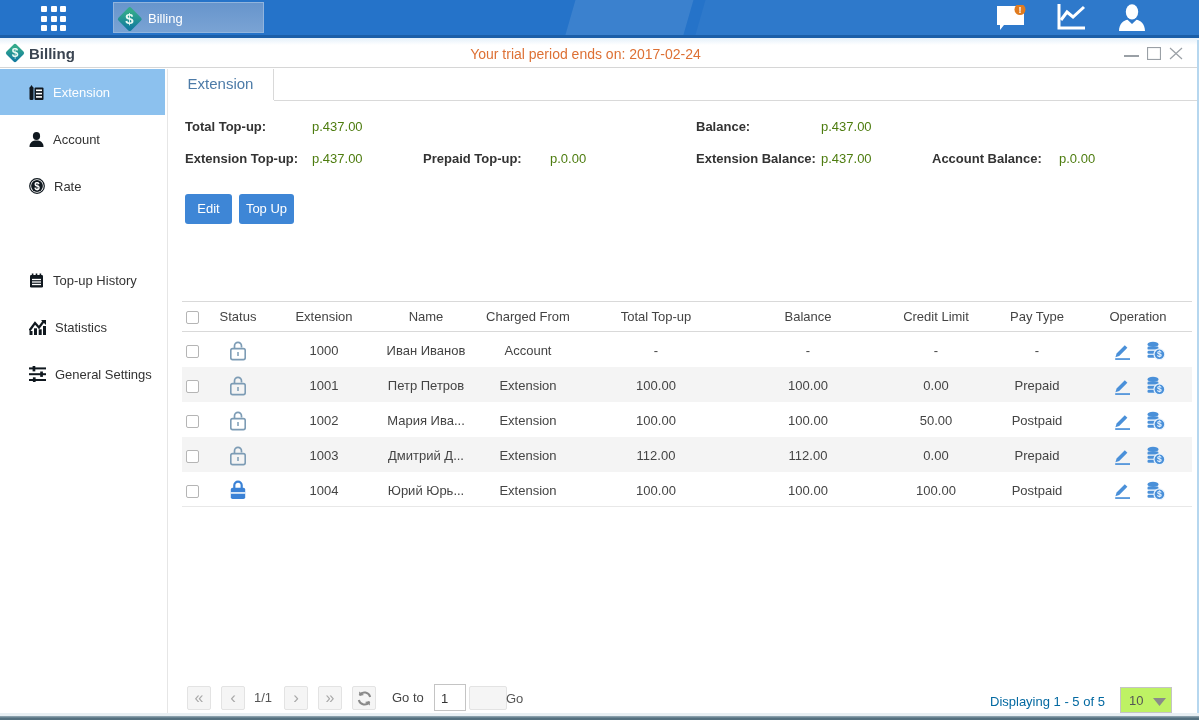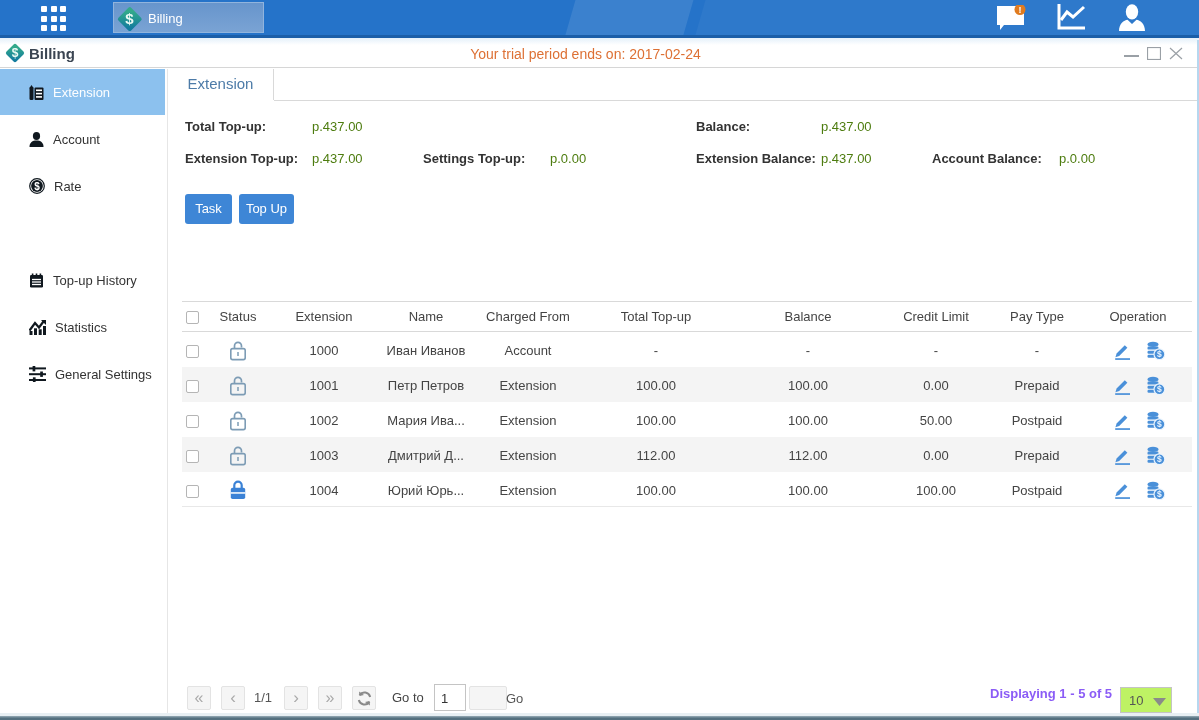--- a/index.html
+++ b/index.html
@@ -189,28 +189,28 @@
 <div id="content">
   <div id="tab1">Extension</div>
   <div id="tabline"></div>
 
   <div class="lbl" style="left:17px;top:50px;">Total Top-up:</div>
   <div class="val" style="left:144px;top:50px;">p.437.00</div>
   <div class="lbl" style="left:528px;top:50px;">Balance:</div>
   <div class="val" style="left:653px;top:50px;">p.437.00</div>
   <div class="lbl" style="left:17px;top:82px;">Extension Top-up:</div>
   <div class="val" style="left:144px;top:82px;">p.437.00</div>
-  <div class="lbl" style="left:255px;top:82px;">Settings Top-up:</div>
+  <div class="lbl" style="left:255px;top:82px;">Prepaid Top-up:</div>
   <div class="val" style="left:382px;top:82px;">p.0.00</div>
   <div class="lbl" style="left:528px;top:82px;">Extension Balance:</div>
   <div class="val" style="left:653px;top:82px;">p.437.00</div>
   <div class="lbl" style="left:764px;top:82px;">Account Balance:</div>
   <div class="val" style="left:891px;top:82px;">p.0.00</div>
 
-  <div class="btn" style="left:17px;width:47px;">Task</div>
+  <div class="btn" style="left:17px;width:47px;">Edit</div>
   <div class="btn" style="left:71px;width:55px;">Top Up</div>
 
   <div id="tbl">
     <table>
       <colgroup>
         <col style="width:30px">
           <col style="width:52px">
           <col style="width:120px">
           <col style="width:84px">
         <col style="width:120px">
@@ -396,21 +396,21 @@
         <path d="M2 0.5 L2.5 5 L7 4 Z" fill="#8a8a8a"></path>
         <path d="M1.8 9 A 6 6 0 0 0 12.5 11" fill="none" stroke="#8a8a8a" stroke-width="2"></path>
         <path d="M13 14.5 L12.5 10 L8 11 Z" fill="#8a8a8a"></path>
       </svg>
     </div>
     <div class="abs" style="left:224px;top:4px;color:#444;">Go to</div>
     <div class="abs" style="left:266px;top:-2px;width:32px;height:27px;border:1px solid #c4c4c4;background:#fff;font-size:13px;color:#333;">
         <span style="position:absolute;left:6px;top:6px;">1</span>
       </div>
     <div class="pbtn" style="left:301px;width:25px;color:#555;font-size:13px;line-height:23px;padding-left:36px;">Go</div>
-    <div class="abs" style="left:822px;top:0;color:#8b5cf6;font-weight:bold;">Displaying 1 - 5 of 5</div>
+    <div class="abs" style="left:822px;top:8px;color:#0369a1;">Displaying 1 - 5 of 5</div>
     <div class="abs" style="left:952px;top:1px;width:52px;height:26px;border:1px solid #c4c4c4;background:#bef264;">
       <span style="position:absolute;left:8px;top:5px;color:#555;">10</span>
       <svg style="position:absolute;right:5px;top:10px;" width="13" height="8" viewBox="0 0 13 8">
           <path d="M0 0 H13 L6.5 8 Z" fill="#8a8a8a"></path>
         </svg>
     </div>
   </div>
 </div>
 <div id="rightborder"></div>
 <div id="bottomstrip"></div>

